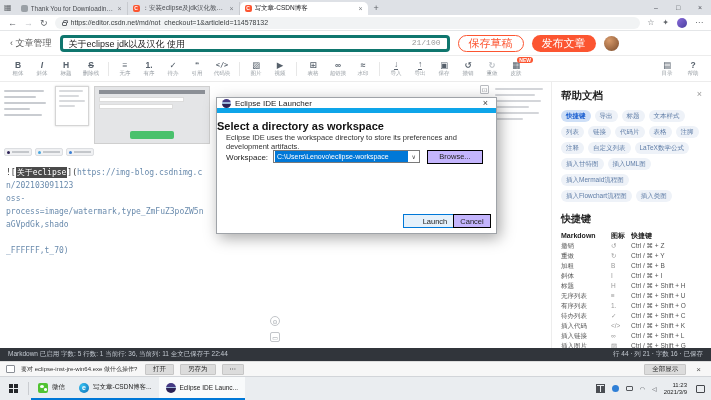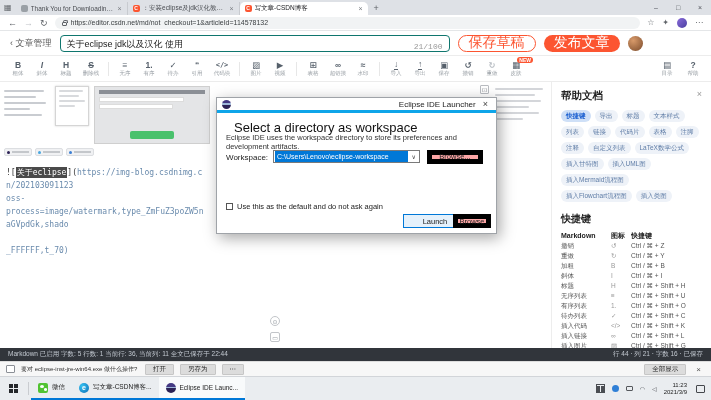--- a/index.html
+++ b/index.html
@@ -29,24 +29,24 @@
   .lock{width:5px;height:4px;border:1px solid #5f6368;border-radius:1px;position:relative;margin-top:2px;}
   .lock:before{content:"";position:absolute;left:0.5px;top:-3px;width:2.5px;height:2.5px;border:1px solid #5f6368;border-bottom:none;border-radius:2px 2px 0 0;}
   .urltext{font-size:7px;color:#3c4043;white-space:nowrap;overflow:hidden;}
   .addr-actions{display:flex;align-items:center;gap:8px;}
   .addr-actions .ai{font-size:8px;color:#5f6368;}
   .avatar-edge{width:10px;height:10px;border-radius:50%;background:linear-gradient(135deg,#8a6cdb,#4a3f9f);}
 
   
   .csdn-head{position:absolute;top:31px;left:0;right:0;height:25px;background:#fff;border-bottom:1px solid #ececec;display:flex;align-items:center;gap:8px;padding:0 10px;}
   .back-link{font-size:9px;color:#555;white-space:nowrap;}
-  .title-box{flex:1;height:17px;border:1px solid #0f766e;border-radius:4px;display:flex;align-items:flex-end;padding:0 6px;gap:6px;max-width:390px;}
+  .title-box{flex:1;height:17px;border:3px solid #0f766e;border-radius:4px;display:flex;align-items:flex-start;padding:0 6px;gap:6px;max-width:390px;}
   .title-box .tval{flex:1;font-size:9px;color:#222;white-space:nowrap;overflow:hidden;}
   .title-box .tcount{font-size:8px;color:#999;font-family:Liberation Mono, monospace;}
-  .pill{height:17px;border-radius:9px;display:flex;align-items:center;padding:0 10px;font-size:14px;white-space:nowrap;}
+  .pill{height:17px;border-radius:9px;display:flex;align-items:center;padding:0 10px;font-size:11px;white-space:nowrap;}
   .pill.outline{border:1px solid #fc5531;color:#fc5531;background:#fff;}
   .pill.fill{background:#fc5531;color:#fff;}
   .avatar-csdn{width:15px;height:15px;border-radius:50%;background:radial-gradient(circle at 35% 30%,#d89a6a,#7a4a2a);}
 
   
   .md-toolbar{position:absolute;top:56px;left:0;right:0;height:26px;background:#fff;border-bottom:1px solid #ececec;display:flex;align-items:center;gap:8px;padding:0 10px;}
   .titem{display:flex;flex-direction:column;align-items:center;justify-content:center;min-width:16px;position:relative;}
   .titem .ti{font-size:8.5px;line-height:9px;color:#56606b;font-weight:600;}
   .titem .tl{font-size:6px;line-height:7px;color:#9aa0a6;transform:scale(.92);white-space:nowrap;}
   .titem .ti.strike{text-decoration:line-through;}
@@ -132,30 +132,30 @@
   .tray .inp{width:9px;height:9px;border:1px solid #4a4d52;display:grid;grid-template-columns:3px 3px;grid-template-rows:3px 3px;gap:0.5px;padding:0.5px;}
   .tray .inp i{background:#4a4d52;display:block;}
   .tray .tdot{width:7px;height:7px;border-radius:50%;background:#2f7fd6;}
   .tray .tsq{width:7px;height:5px;border:1px solid #55585d;border-radius:1px;}
   .tray .tnet{font-size:6px;color:#44474c;}
   .clock{text-align:right;font-size:6px;line-height:7px;color:#222;}
   .notif{width:9px;height:8px;border:1px solid #44474c;border-radius:1px;margin-left:2px;}
 
   
   .dialog{position:absolute;left:216px;top:97px;width:281px;height:137px;background:#fff;border:1px solid #9fa3a8;box-shadow:3px 4px 14px rgba(0,0,0,.35);z-index:20;}
-  .dlg-titlebar{height:15px;display:flex;align-items:center;gap:4px;padding:3px 5px;border-bottom:3px solid #0ea5e9;text-align:right;}
+  .dlg-titlebar{height:15px;display:flex;align-items:center;gap:4px;padding:3px 5px;border-bottom:5px solid #0ea5e9;}
   .dlg-title{font-size:8px;color:#222;flex:1;}
   .dlg-close{font-size:9px;color:#444;padding:0 3px;}
-  .dlg-heading{position:absolute;left:17px;top:22px;font-size:13px;font-weight:normal;color:#111;}
+  .dlg-heading{position:absolute;left:0;top:22px;font-size:11px;font-weight:bold;color:#111;}
   .dlg-desc{position:absolute;left:9px;top:35px;right:8px;font-size:7.5px;color:#333;}
   .dlg-wslabel{position:absolute;left:9px;top:55px;font-size:8px;color:#222;}
   .combo{position:absolute;left:56px;top:52px;width:147px;height:13px;border:1px solid #7a7a7a;background:#fff;display:flex;align-items:center;}
   .combo .cval{flex:1;background:#0078d7;color:#fff;font-size:7px;line-height:11px;margin:1px;padding:0 2px;white-space:nowrap;overflow:hidden;}
   .combo .caret{font-size:6px;color:#444;padding:0 3px;}
-  .btn-win{position:absolute;height:14px;background:#fca5a5;border:5px solid #000000;font-size:7.5px;color:#222;display:flex;align-items:center;justify-content:center;}
+  .btn-win{position:absolute;height:14px;background:#c4b5fd;border:1px solid #000000;font-size:7.5px;color:#222;display:flex;align-items:center;justify-content:center;}
   .btn-browse{left:210px;top:51.5px;width:56px;}
   .dlg-checkrow{position:absolute;left:9px;top:104px;display:flex;align-items:center;gap:4px;}
   .cbox{width:7px;height:7px;border:1px solid #555;background:#fff;}
   .clabel{font-size:7.5px;color:#222;}
   .btn-launch{left:186px;top:116px;width:64px;background:#e5f1fb;border:1px solid #0078d7;}
   .btn-cancel{left:236px;top:116px;width:38px;}
 </style>
 </head>
 <body>
 
@@ -503,21 +503,17 @@
       <span class="dlg-close">×</span>
     </div>
     <div class="dlg-heading">Select a directory as workspace</div>
     <div class="dlg-desc">Eclipse IDE uses the workspace directory to store its preferences and development artifacts.</div>
     <span class="dlg-wslabel">Workspace:</span>
     <div class="combo">
       <span class="cval">C:\Users\Lenovo\eclipse-workspace</span>
       <span class="caret">∨</span>
     </div>
     <span class="btn-win btn-browse">Browse...</span>
-    <div class="dlg-checkrow">
-      <span class="cbox"></span>
-      <span class="clabel">Use this as the default and do not ask again</span>
-    </div>
     <span class="btn-win btn-launch">Launch</span>
-    <span class="btn-win btn-cancel">Browse</span>
+    <span class="btn-win btn-cancel">Cancel</span>
   </div>
 
 </div>
 
 </body></html>

